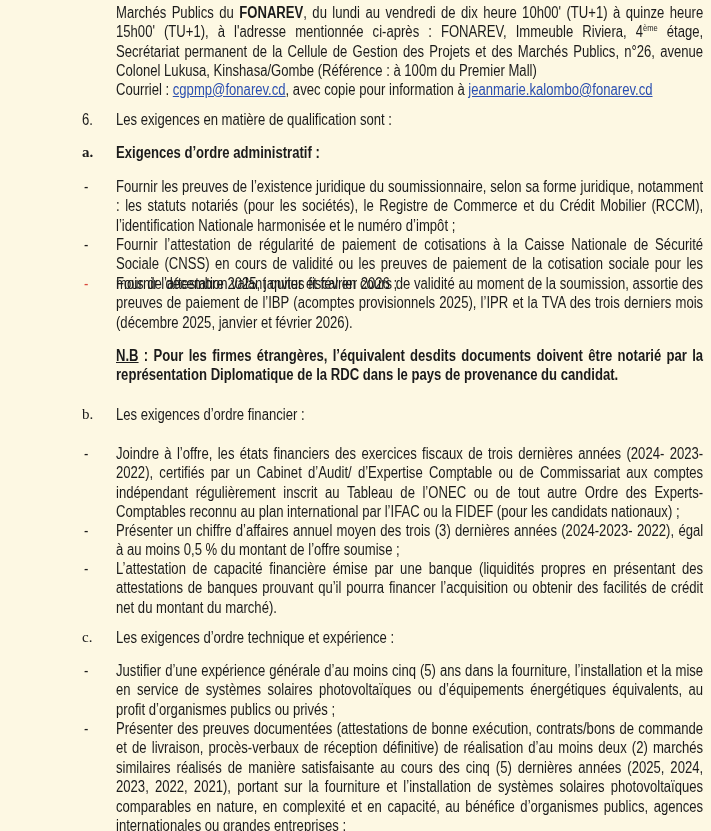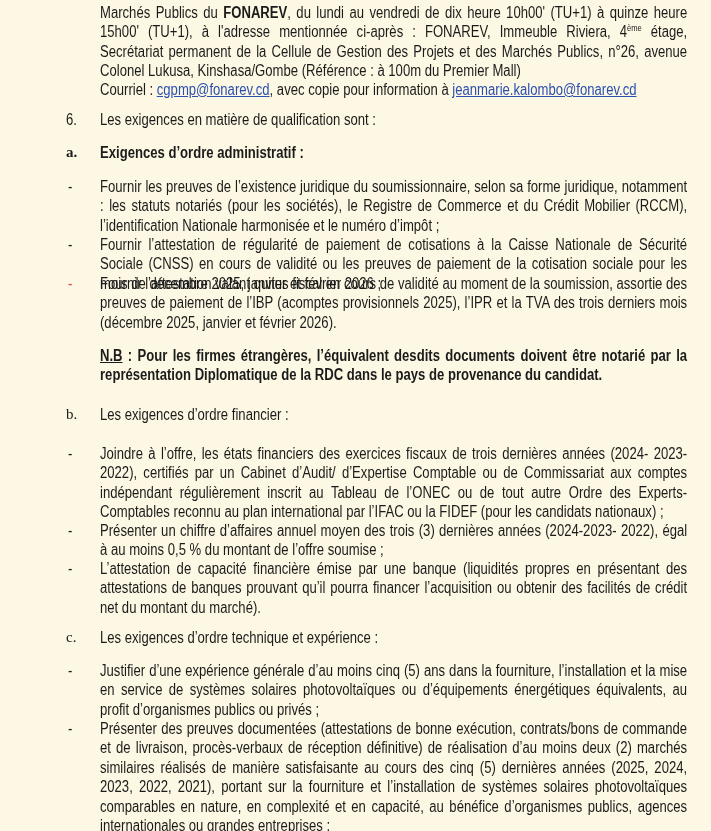--- a/index.html
+++ b/index.html
@@ -3,21 +3,21 @@
 <meta charset="utf-8">
 <style>
   html, body { margin: 0; padding: 0; }
   body {
     width: 711px; height: 831px; overflow: hidden;
     background: #fdf8e3;
     color: #1b1b1b;
   }
   .page {
     position: relative;
-    width: 607px; height: 831px;
+    width: 607px; height: 831px; margin-left: 16px;
   }
   
   .cond {
     position: absolute;
     transform-origin: 0 0;
     transform: scaleX(0.84);
     font-family: "Liberation Sans", sans-serif;
     font-size: 15.6px;
     line-height: 19.4px;
   }

